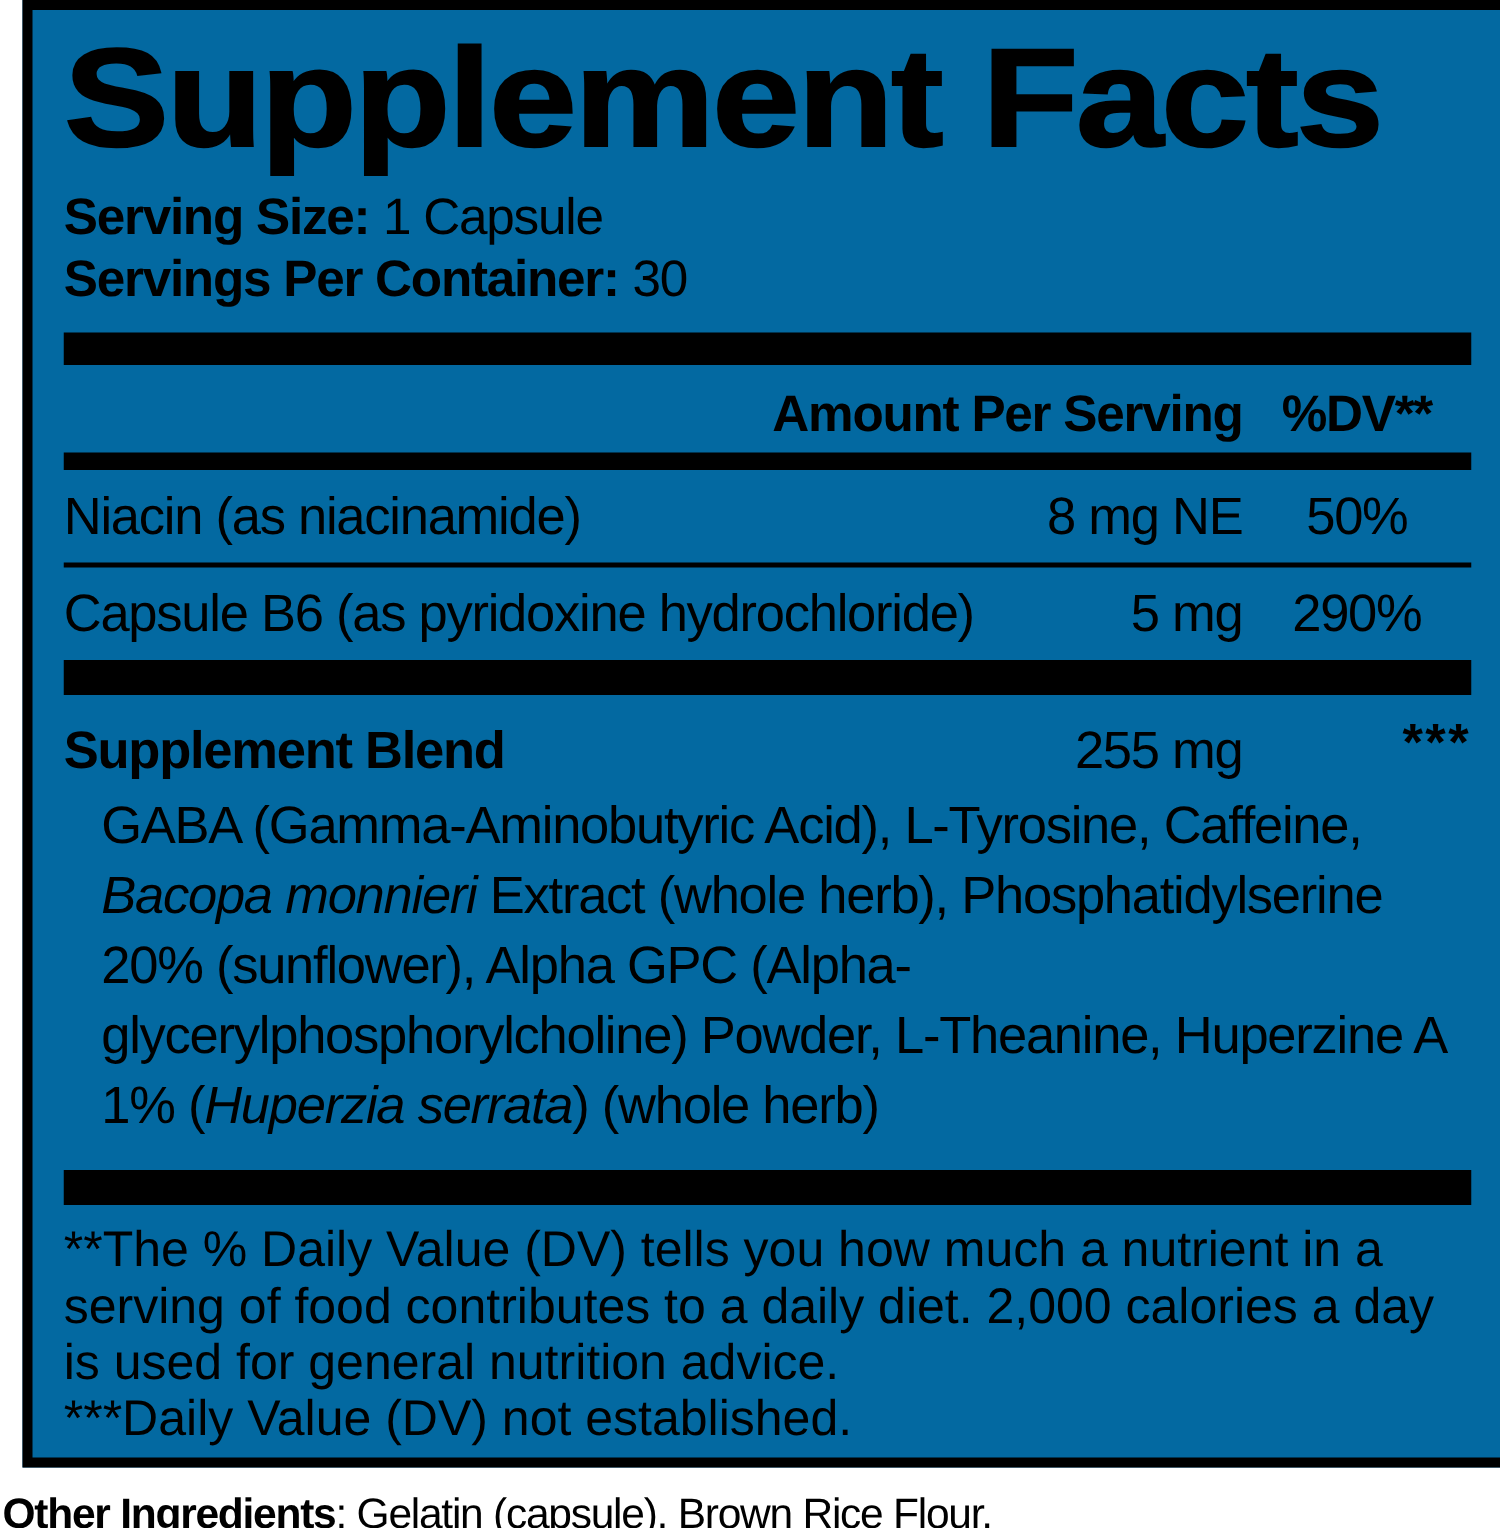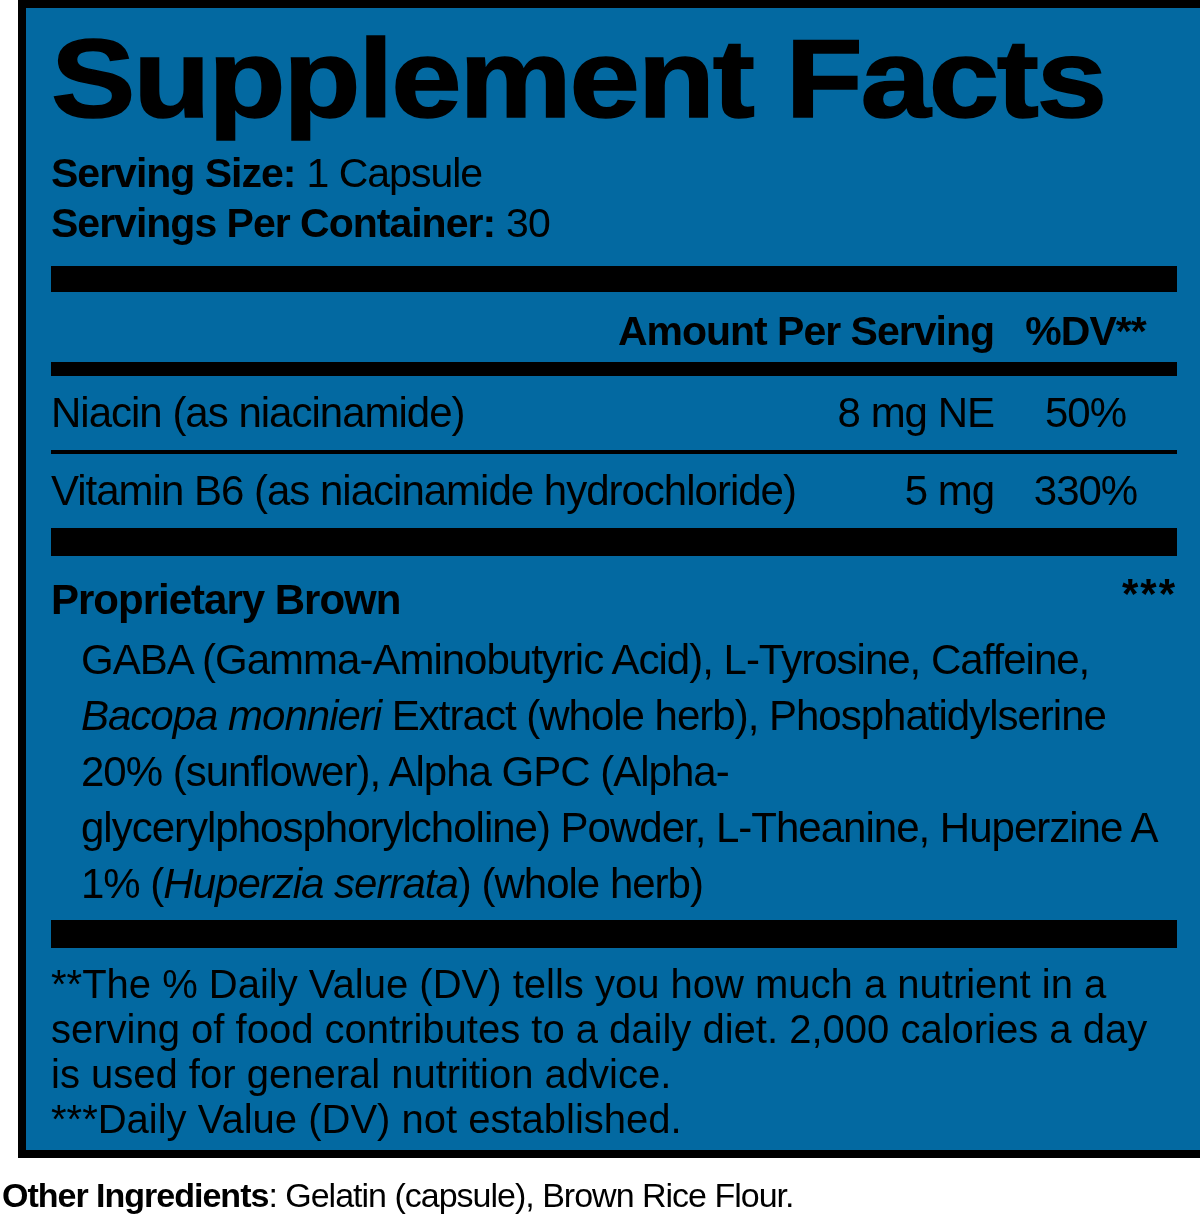--- a/index.html
+++ b/index.html
@@ -91,21 +91,21 @@
     font-weight: bold;
     letter-spacing: 2px;
     position: relative;
     top: -6px;
   }
   .blend-desc {
     margin: 8px 0 0 30px;
     font-size: 42px;
     line-height: 56px;
     letter-spacing: -1px;
-    padding-bottom: 8px;
+    padding-bottom: 24px;
   }
   .blend-desc em { font-style: italic; }
   .footnotes {
     padding: 14px 0 8px 0;
     font-size: 40px;
     line-height: 45px;
   }
   .footnote { margin: 0; }
   .other-line {
     margin: 13px 0 0 2px;
@@ -144,30 +144,31 @@
 
     <div class="nutrient-row">
       <div class="nutrient-name">Niacin (as niacinamide)</div>
       <div class="col-amount">8 mg NE</div>
       <div class="col-dv">50%</div>
     </div>
 
     <div class="rule"></div>
 
     <div class="nutrient-row">
-      <div class="nutrient-name">Vitamin B6 (as niacinamide hydrochloride)</div>
+      <div class="nutrient-name">Capsule B6 (as pyridoxine hydrochloride)</div>
       <div class="col-amount">5 mg</div>
-      <div class="col-dv">330%</div>
+      <div class="col-dv">290%</div>
     </div>
 
     <div class="bar bar-mid"></div>
 
     <div class="blend-section">
       <div class="blend-row">
-        <div class="blend-name">Proprietary Brown</div>
+        <div class="blend-name">Supplement Blend</div>
+        <div class="col-amount">255 mg</div>
         <div class="blend-dv">***</div>
       </div>
       <div class="blend-desc"><span>GABA (Gamma-Aminobutyric Acid), L-Tyrosine, Caffeine, </span><em>Bacopa monnieri</em><span> Extract (whole herb), Phosphatidylserine 20% (sunflower), Alpha GPC (Alpha-glycerylphosphorylcholine) Powder, L-Theanine, Huperzine A 1% (</span><em>Huperzia serrata</em><span>) (whole herb)</span></div>
     </div>
 
     <div class="bar bar-before-notes"></div>
 
     <div class="footnotes">
       <p class="footnote">**The % Daily Value (DV) tells you how much a nutrient in a serving of food contributes to a daily diet. 2,000 calories a day is used for general nutrition advice.</p>
       <p class="footnote">***Daily Value (DV) not established.</p>

